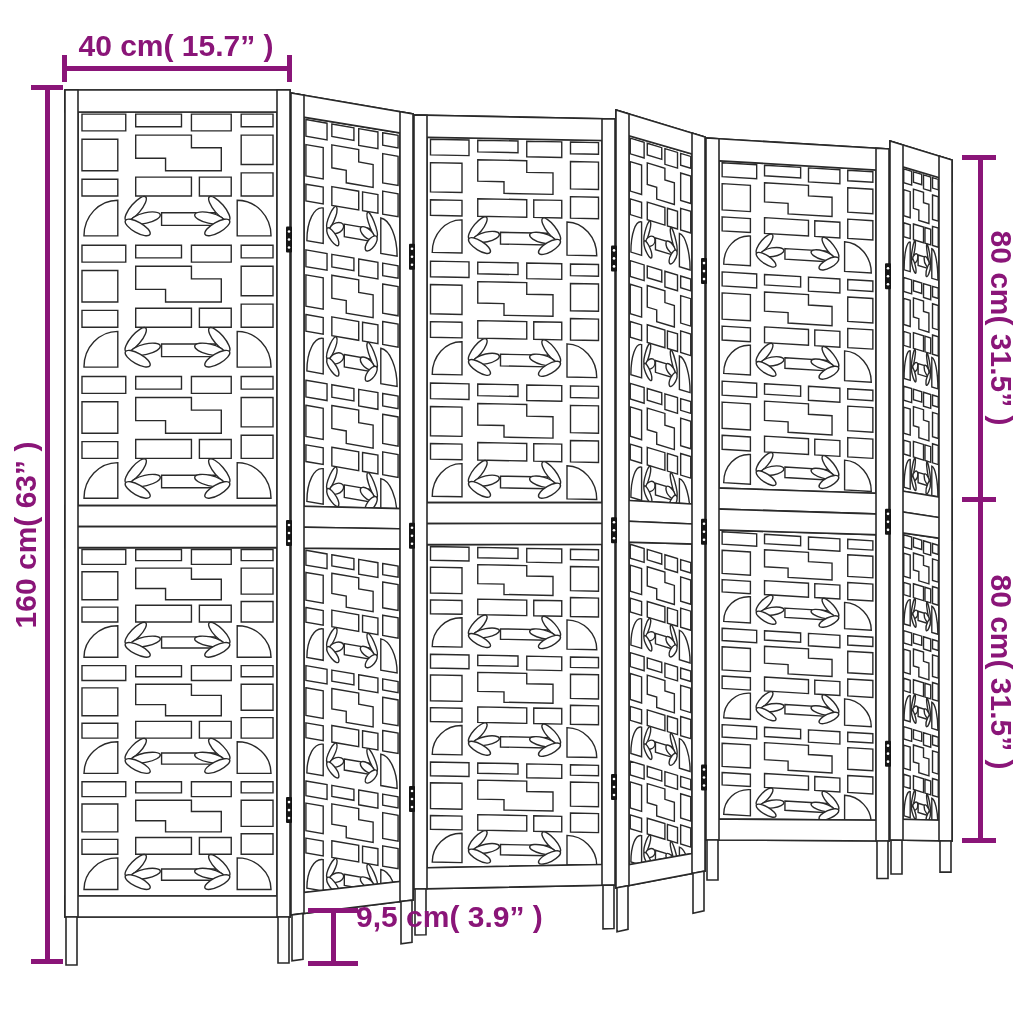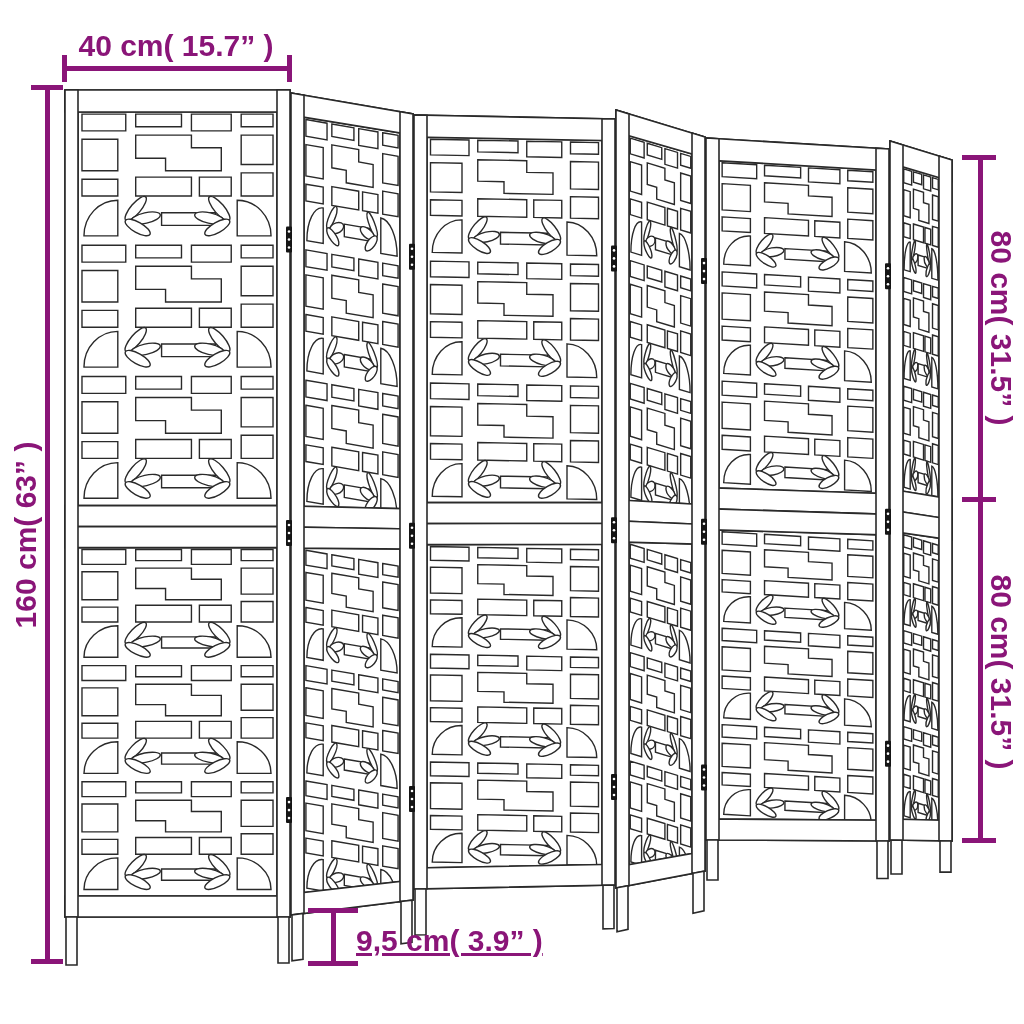--- a/index.html
+++ b/index.html
@@ -360,16 +360,16 @@
     <div class="dim-tick" style="left:962px;top:497px;width:34px;height:5px;"></div>
     <div class="dim-tick" style="left:962px;top:838px;width:34px;height:5px;"></div>
     <div class="dim-label rot-cw" style="left:1001px;top:328px;">80 cm( 31.5” )</div>
     <div class="dim-label rot-cw" style="left:1001px;top:672px;">80 cm( 31.5” )</div>
   </div>
 
   <div>
     <div class="dim-tick" style="left:308px;top:908px;width:50px;height:5px;"></div>
     <div class="dim-line" style="left:331px;top:910px;width:5px;height:54px;"></div>
     <div class="dim-tick" style="left:308px;top:961px;width:50px;height:5px;"></div>
-    <div class="dim-label" style="left:356px;top:926px;text-decoration:underline;">9,5 cm( 3.9” )</div>
+    <div class="dim-label" style="left:356px;top:902px;">9,5 cm( 3.9” )</div>
   </div>
 
 </div>
 
 </body></html>

